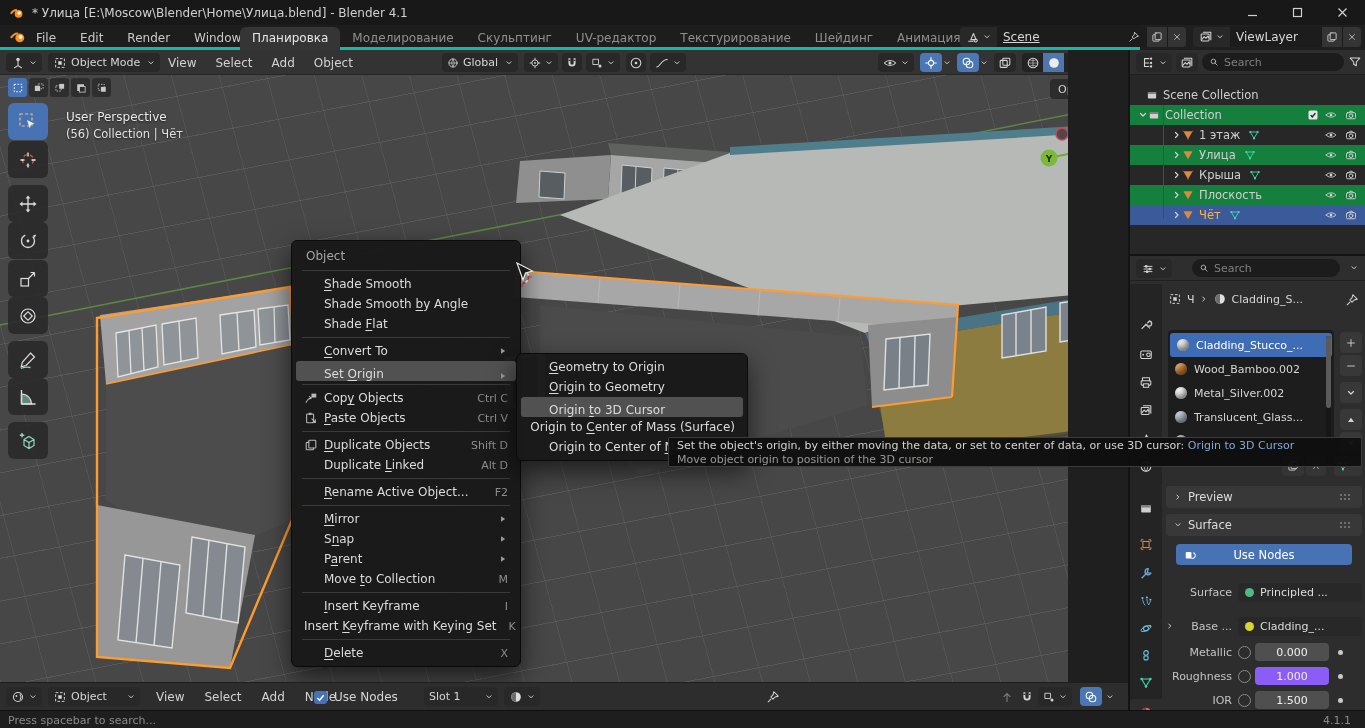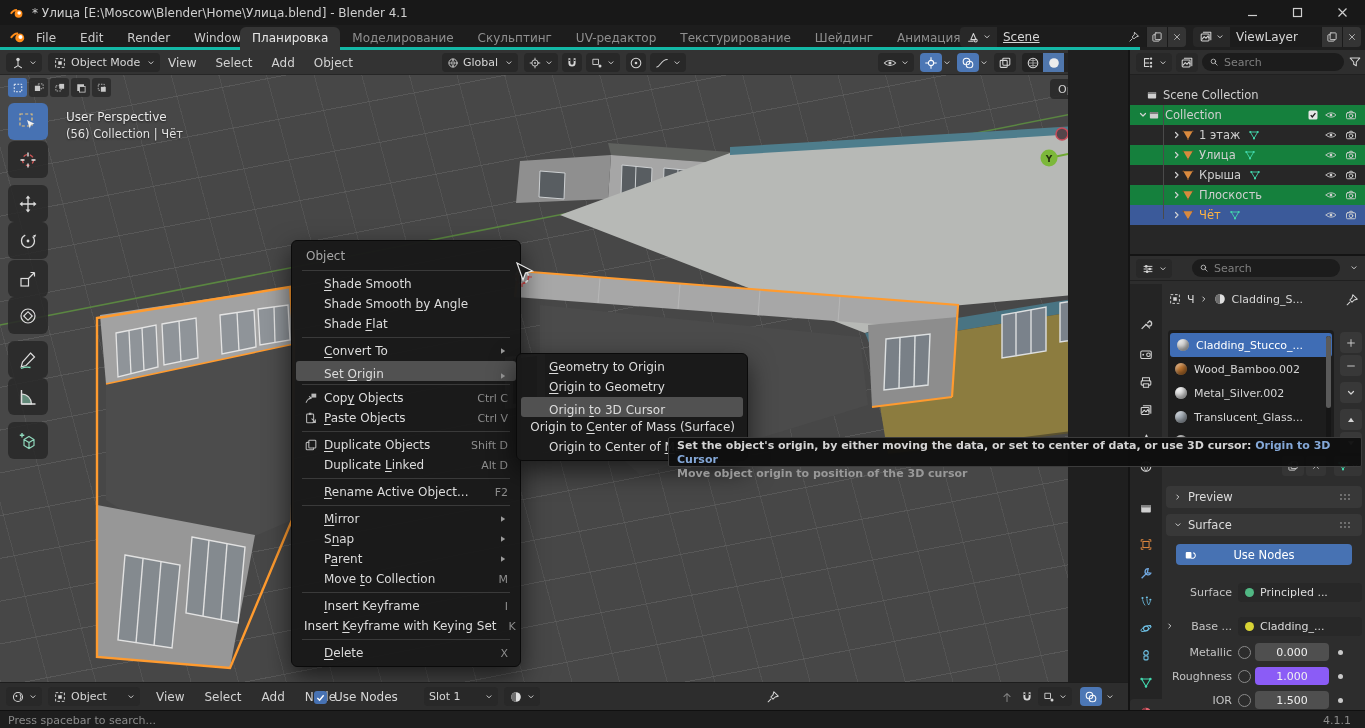--- a/index.html
+++ b/index.html
@@ -55,21 +55,21 @@
   .ctx{position:absolute;background:rgba(26,26,26,.98);border:1px solid #0a0a0a;border-radius:6px;box-shadow:0 10px 26px rgba(0,0,0,.6);padding:3px 0;font-size:12px;color:#dcdcdc;box-sizing:border-box;}
   .ctx .hdr{padding:5px 14px 4px;color:#a6a6a6;}
   .ctx .row{display:flex;align-items:center;height:20px;margin:0 4px;padding:0 8px;border-radius:3px;gap:0;}
   .ctx .lic{width:20px;display:flex;align-items:center;}
   .ctx .lbl{flex:1;white-space:nowrap;}
   .ctx .lbl u{text-underline-offset:2px;}
   .ctx .sc{color:#8d8d8d;font-size:11px;margin-left:12px;}
   .ctx .row.active{background:#515151;align-items:flex-end;}
   .ctx .sepl{height:1px;background:#3a3a3a;margin:3px 10px;}
   
-  .tooltip{position:absolute;left:668px;top:437px;width:694px;height:30px;background:rgba(15,15,15,.96);border:1px solid #3c3c3c;border-radius:2px;z-index:60;padding:1px 8px;box-sizing:border-box;font-size:11px;line-height:14px;color:#d4d4d4;font-weight:bold;}
+  .tooltip{position:absolute;left:668px;top:437px;width:694px;height:30px;background:rgba(15,15,15,.96);border:1px solid #3c3c3c;border-radius:2px;z-index:60;padding:1px 8px;box-sizing:border-box;font-size:11px;line-height:14px;color:#d4d4d4;}
   .tooltip .hl{color:#84a8d8;}
   .tooltip .l2{color:#999;}
   
   .outliner{left:1130px;top:50px;width:235px;height:206px;background:#272727;}
   .ed-hdr{position:absolute;left:0;top:0;width:100%;height:25px;background:#2e2e2e;border-bottom:1px solid #202020;box-sizing:border-box;}
   .searchbox{position:absolute;height:18px;background:#1c1c1c;border-radius:9px;display:flex;align-items:center;gap:5px;padding:0 7px;color:#7f7f7f;font-size:11px;box-sizing:border-box;}
   .orow{position:absolute;left:0;width:235px;height:20px;display:flex;align-items:center;font-size:11.5px;color:#cfcfcf;box-sizing:border-box;}
   .orow.alt{background:#15803d;}
   .orow.sel{background:#3b5a9a;}
   .orow .sp{flex:1;}

